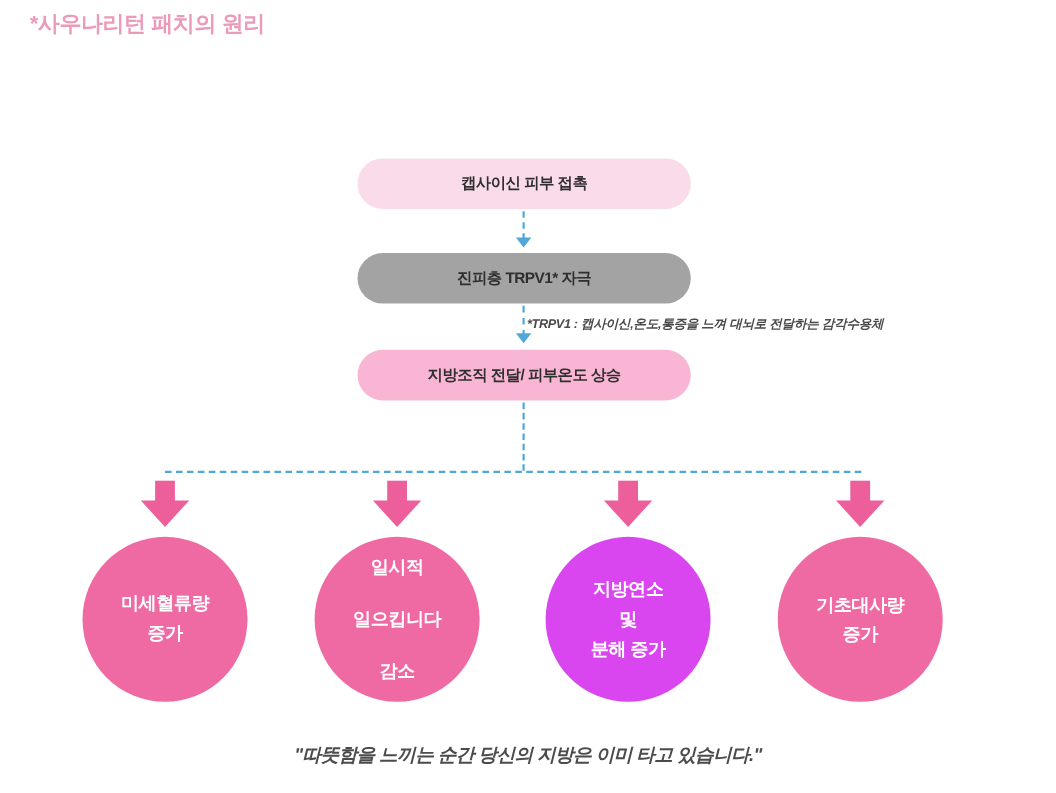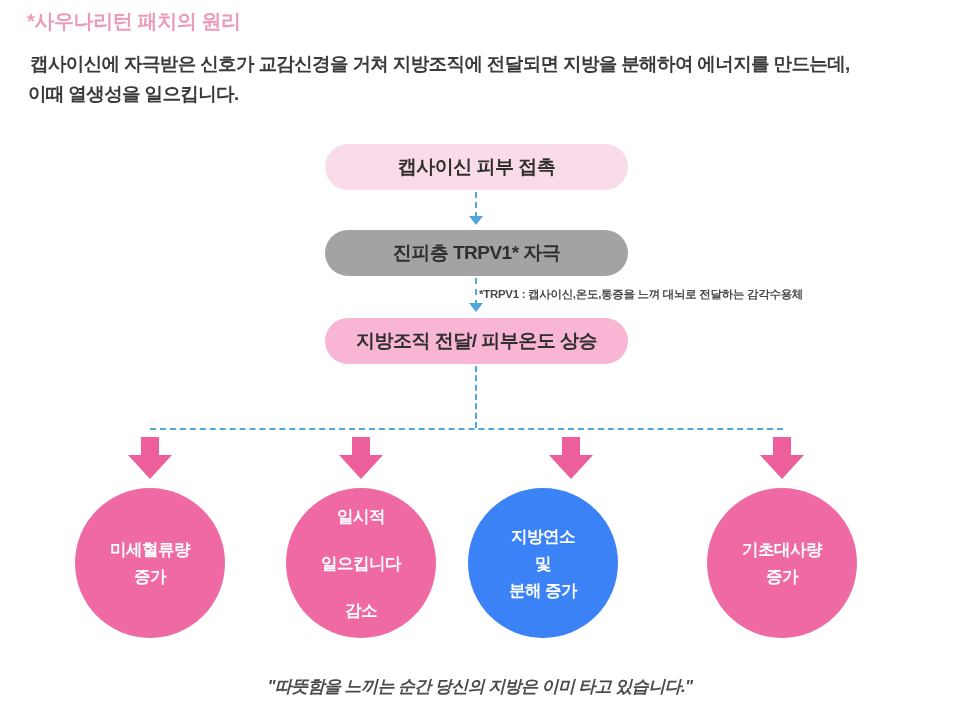--- a/index.html
+++ b/index.html
@@ -56,21 +56,21 @@
   
   .flow-box {
     position: absolute;
     left: 325px;
     width: 303px;
     height: 46px;
     border-radius: 23px;
     display: flex;
     align-items: center;
     justify-content: center;
-    font-size: 19px;
+    font-size: 14px;
     font-weight: 700;
     color: #2f2f2f;
     letter-spacing: -0.5px;
     white-space: nowrap;
   }
   .flow-box.b1 { top: 144px; background: #fadbe9; }
   .flow-box.b2 { top: 230px; background: #f9c7de; }
   .flow-box.b3 { top: 318px; background: #f8b5d4; text-align: right; }
 
   
@@ -99,20 +99,21 @@
   
   .footnote {
     position: absolute;
     left: 479px;
     top: 287px;
     font-size: 11.5px;
     font-weight: 700;
     color: #4a4a4a;
     letter-spacing: -0.3px;
     white-space: nowrap;
+    font-style: italic;
   }
 
   
   .h-connector {
     position: absolute;
     left: 150px;
     top: 428px;
     width: 633px;
     height: 0;
     border-top: 2px dashed #4fa8d8;
@@ -180,24 +181,20 @@
     white-space: nowrap;
   }
 </style>
 </head>
 <body style="background: rgb(255, 255, 255);">
 
 <div id="canvas">
 
   <div class="page-title" style="color: rgb(235, 154, 185);">*사우나리턴 패치의 원리</div>
 
-  <div class="intro">
-    <span class="intro-line l1">캡사이신에 자극받은 신호가 교감신경을 거쳐 지방조직에 전달되면 지방을 분해하여 에너지를 만드는데,</span>
-    <span class="intro-line l2">이때 열생성을 일으킵니다.</span>
-  </div>
 
   <div class="flow-box b1" style="background: rgb(250, 219, 233);">캡사이신 피부 접촉</div>
 
   <div class="v-connector c1" style="border-left-color: rgb(79, 168, 216);"></div>
   <div class="arrowhead-down a1" style="border-top-color: rgb(79, 168, 216);"></div>
 
   <div class="flow-box b2" style="background: #a3a3a3;">진피층 TRPV1* 자극</div>
 
   <div class="v-connector c2" style="border-left-color: rgb(79, 168, 216);"></div>
   <div class="arrowhead-down a2" style="border-top-color: rgb(79, 168, 216);"></div>
@@ -230,21 +227,21 @@
     <span class="cline">미세혈류량</span>
     <span class="cline">증가</span>
   </div>
 
   <div class="result-circle" style="left: 286px; background: rgb(239, 106, 163); gap: 20px;">
     <span class="cline">일시적</span>
     <span class="cline">일으킵니다</span>
     <span class="cline">감소</span>
   </div>
 
-  <div class="result-circle" style="left: 468px; background: #3b82f6;">
+  <div class="result-circle" style="left: 496px; background: #d946ef;">
     <span class="cline">지방연소</span>
     <span class="cline">및</span>
     <span class="cline">분해 증가</span>
   </div>
 
   <div class="result-circle" style="left: 707px; background: rgb(239, 106, 163); font-family: Liberation Serif, serif;">
     <span class="cline">기초대사량</span>
     <span class="cline">증가</span>
   </div>
 

